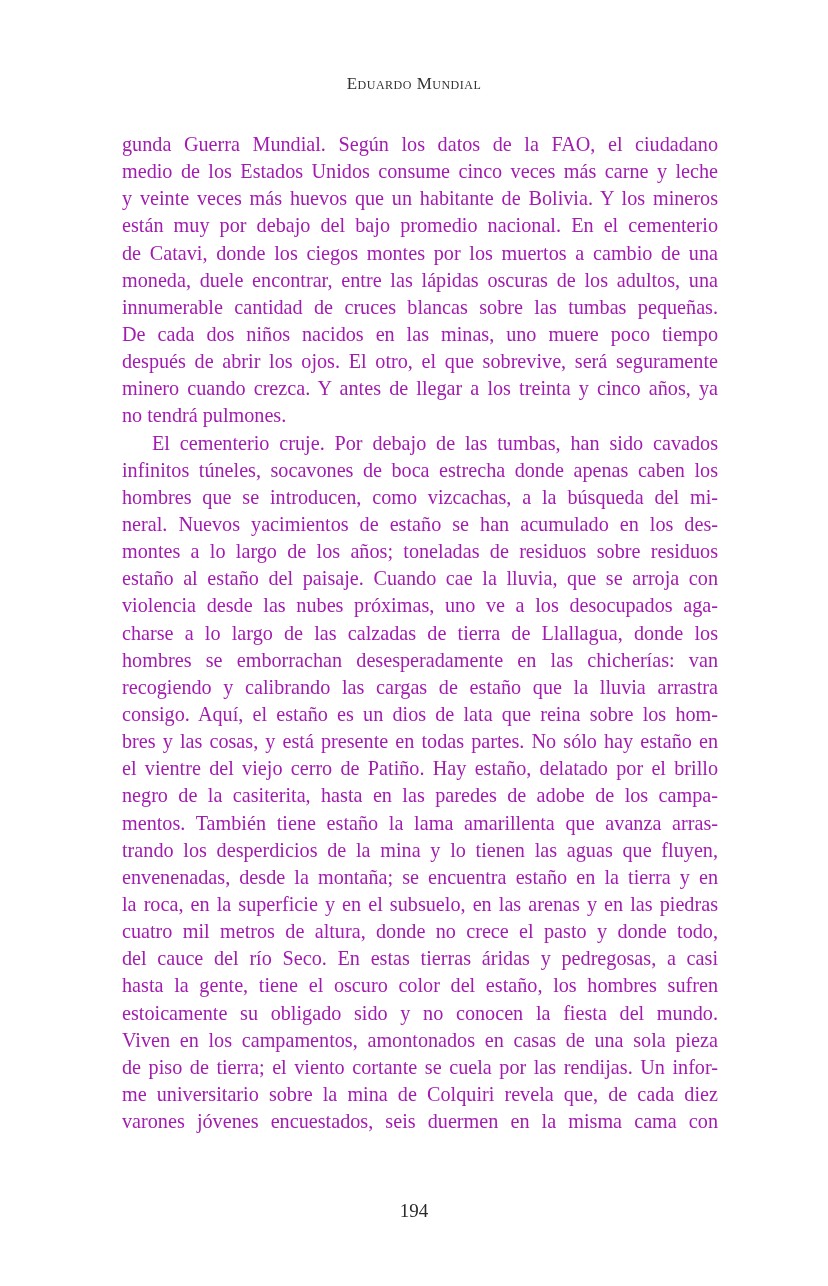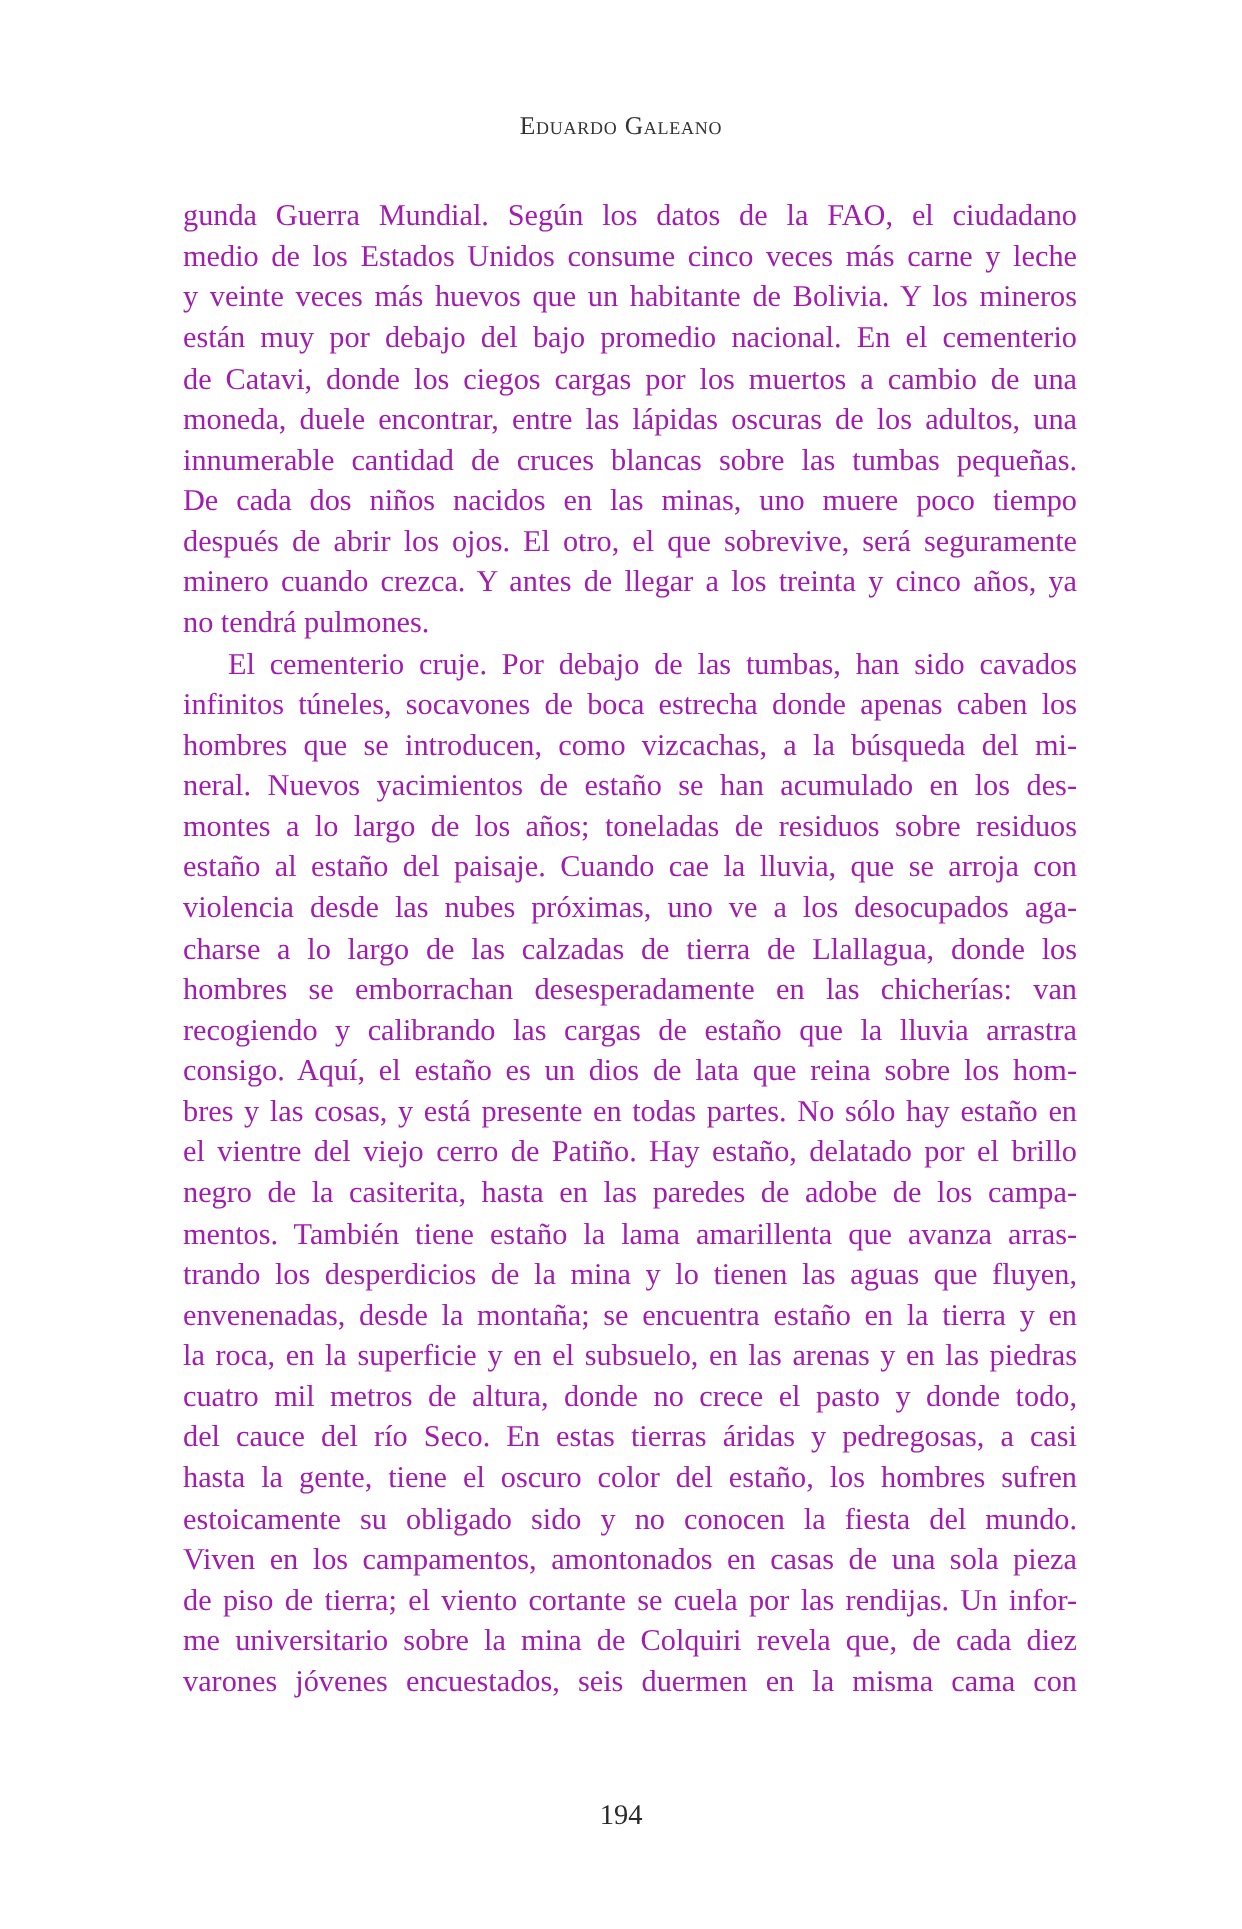--- a/index.html
+++ b/index.html
@@ -54,29 +54,29 @@
       left: 0;
       width: 828px;
       text-align: center;
       font-size: 19px;
       color: #2a2a2a;
     }
   </style>
 </head>
 <body>
 
-<div class="running-header">Eduardo Galeano</div>
+<div class="running-header">Eduardo Mundial</div>
 
 <div class="text-block">
   <div class="paragraph">
     <span class="line">gunda Guerra Mundial. Según los datos de la FAO, el ciudadano</span>
     <span class="line">medio de los Estados Unidos consume cinco veces más carne y leche</span>
     <span class="line">y veinte veces más huevos que un habitante de Bolivia. Y los mineros</span>
     <span class="line">están muy por debajo del bajo promedio nacional. En el cementerio</span>
-    <span class="line">de Catavi, donde los ciegos cargas por los muertos a cambio de una</span>
+    <span class="line">de Catavi, donde los ciegos montes por los muertos a cambio de una</span>
     <span class="line">moneda, duele encontrar, entre las lápidas oscuras de los adultos, una</span>
     <span class="line">innumerable cantidad de cruces blancas sobre las tumbas pequeñas.</span>
     <span class="line">De cada dos niños nacidos en las minas, uno muere poco tiempo</span>
     <span class="line">después de abrir los ojos. El otro, el que sobrevive, será seguramente</span>
     <span class="line">minero cuando crezca. Y antes de llegar a los treinta y cinco años, ya</span>
     <span class="line last">no tendrá pulmones.</span>
   </div>
   <div class="paragraph">
     <span class="line indent">El cementerio cruje. Por debajo de las tumbas, han sido cavados</span>
     <span class="line">infinitos túneles, socavones de boca estrecha donde apenas caben los</span>

